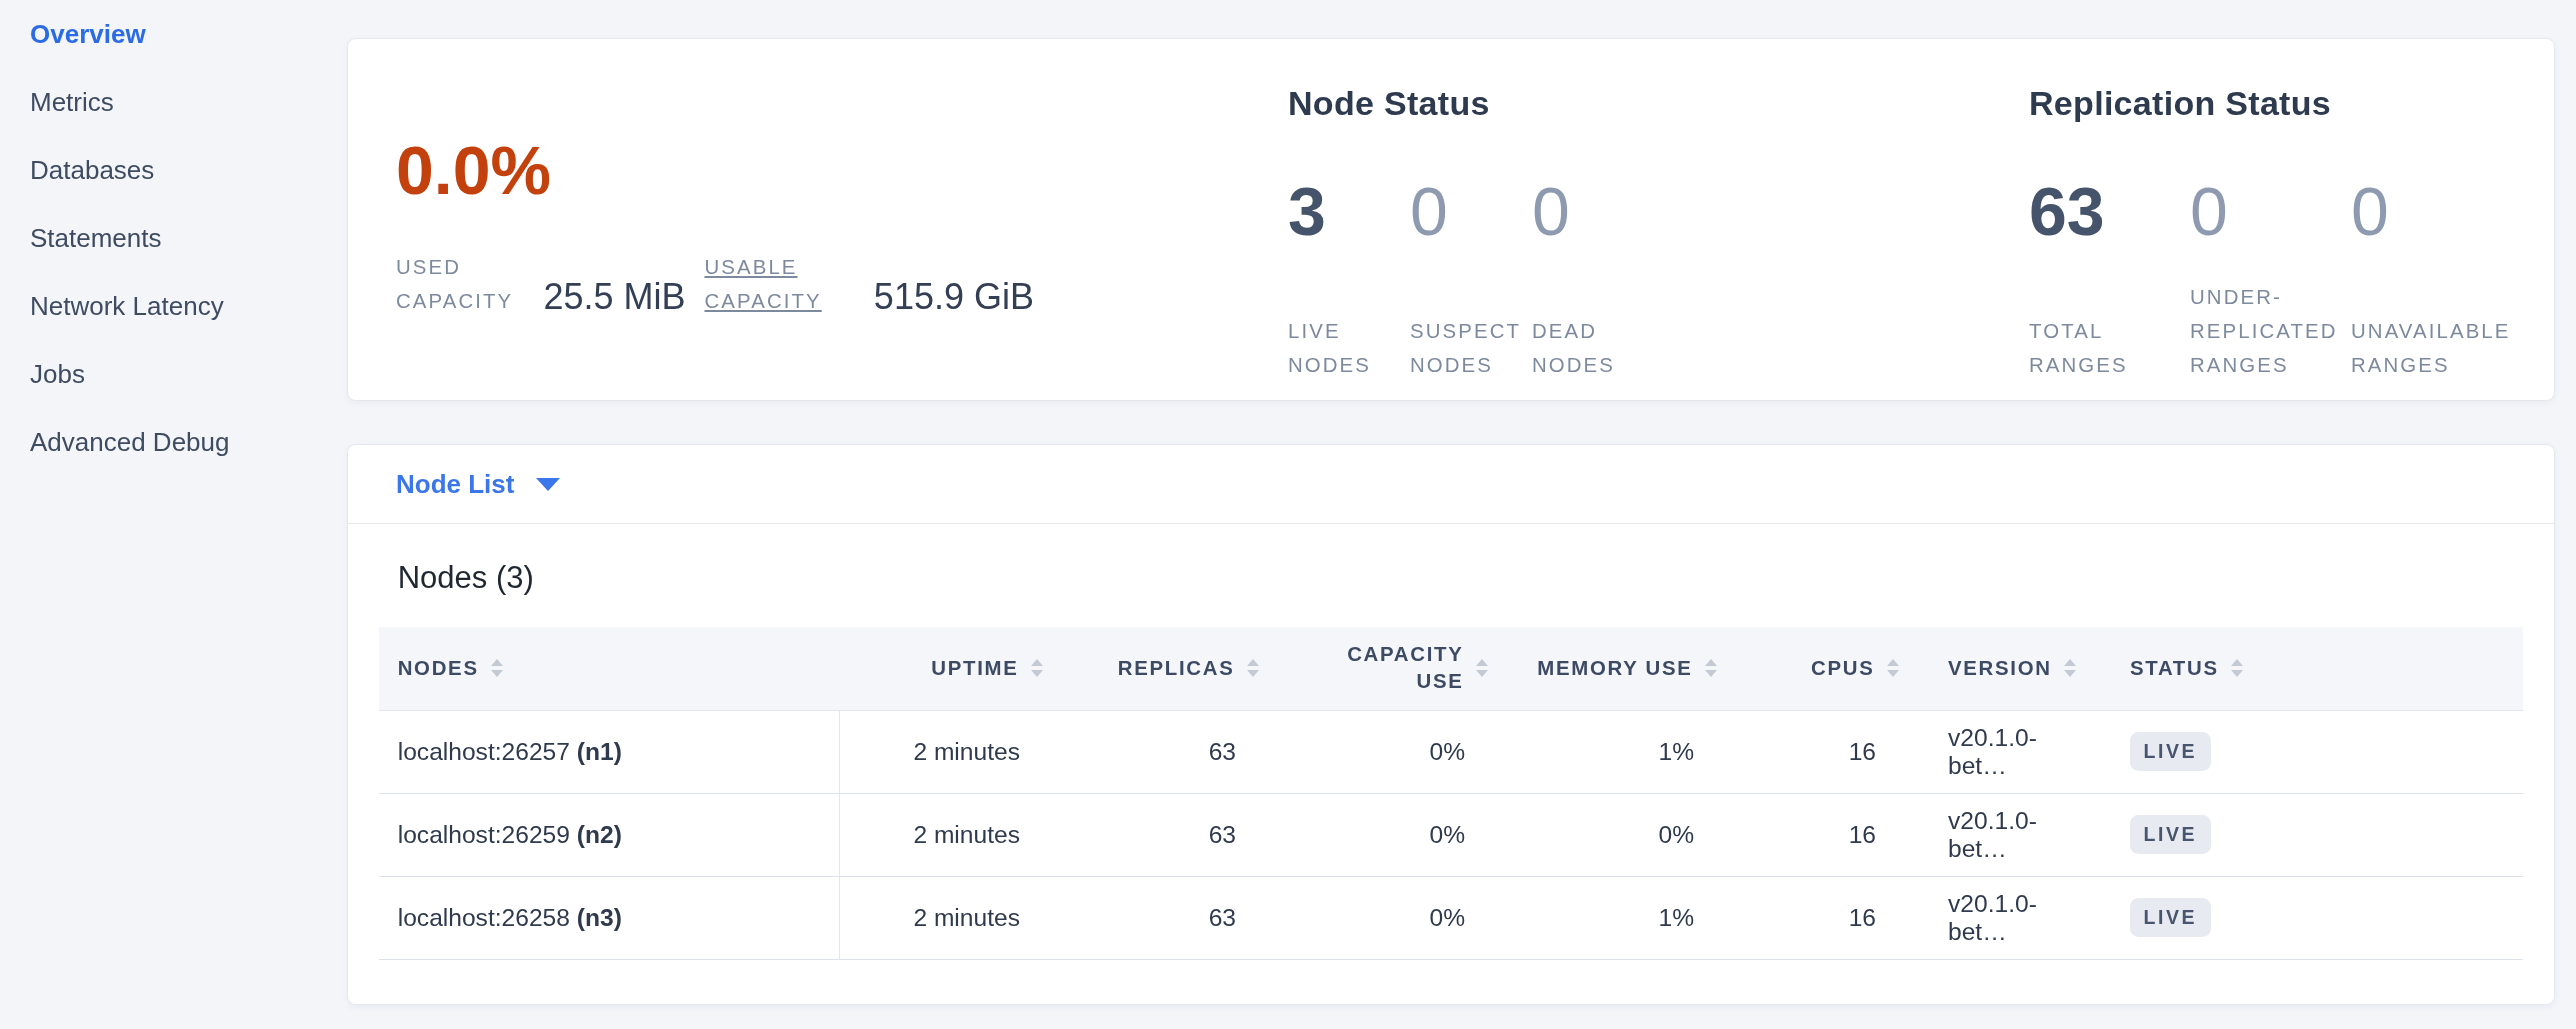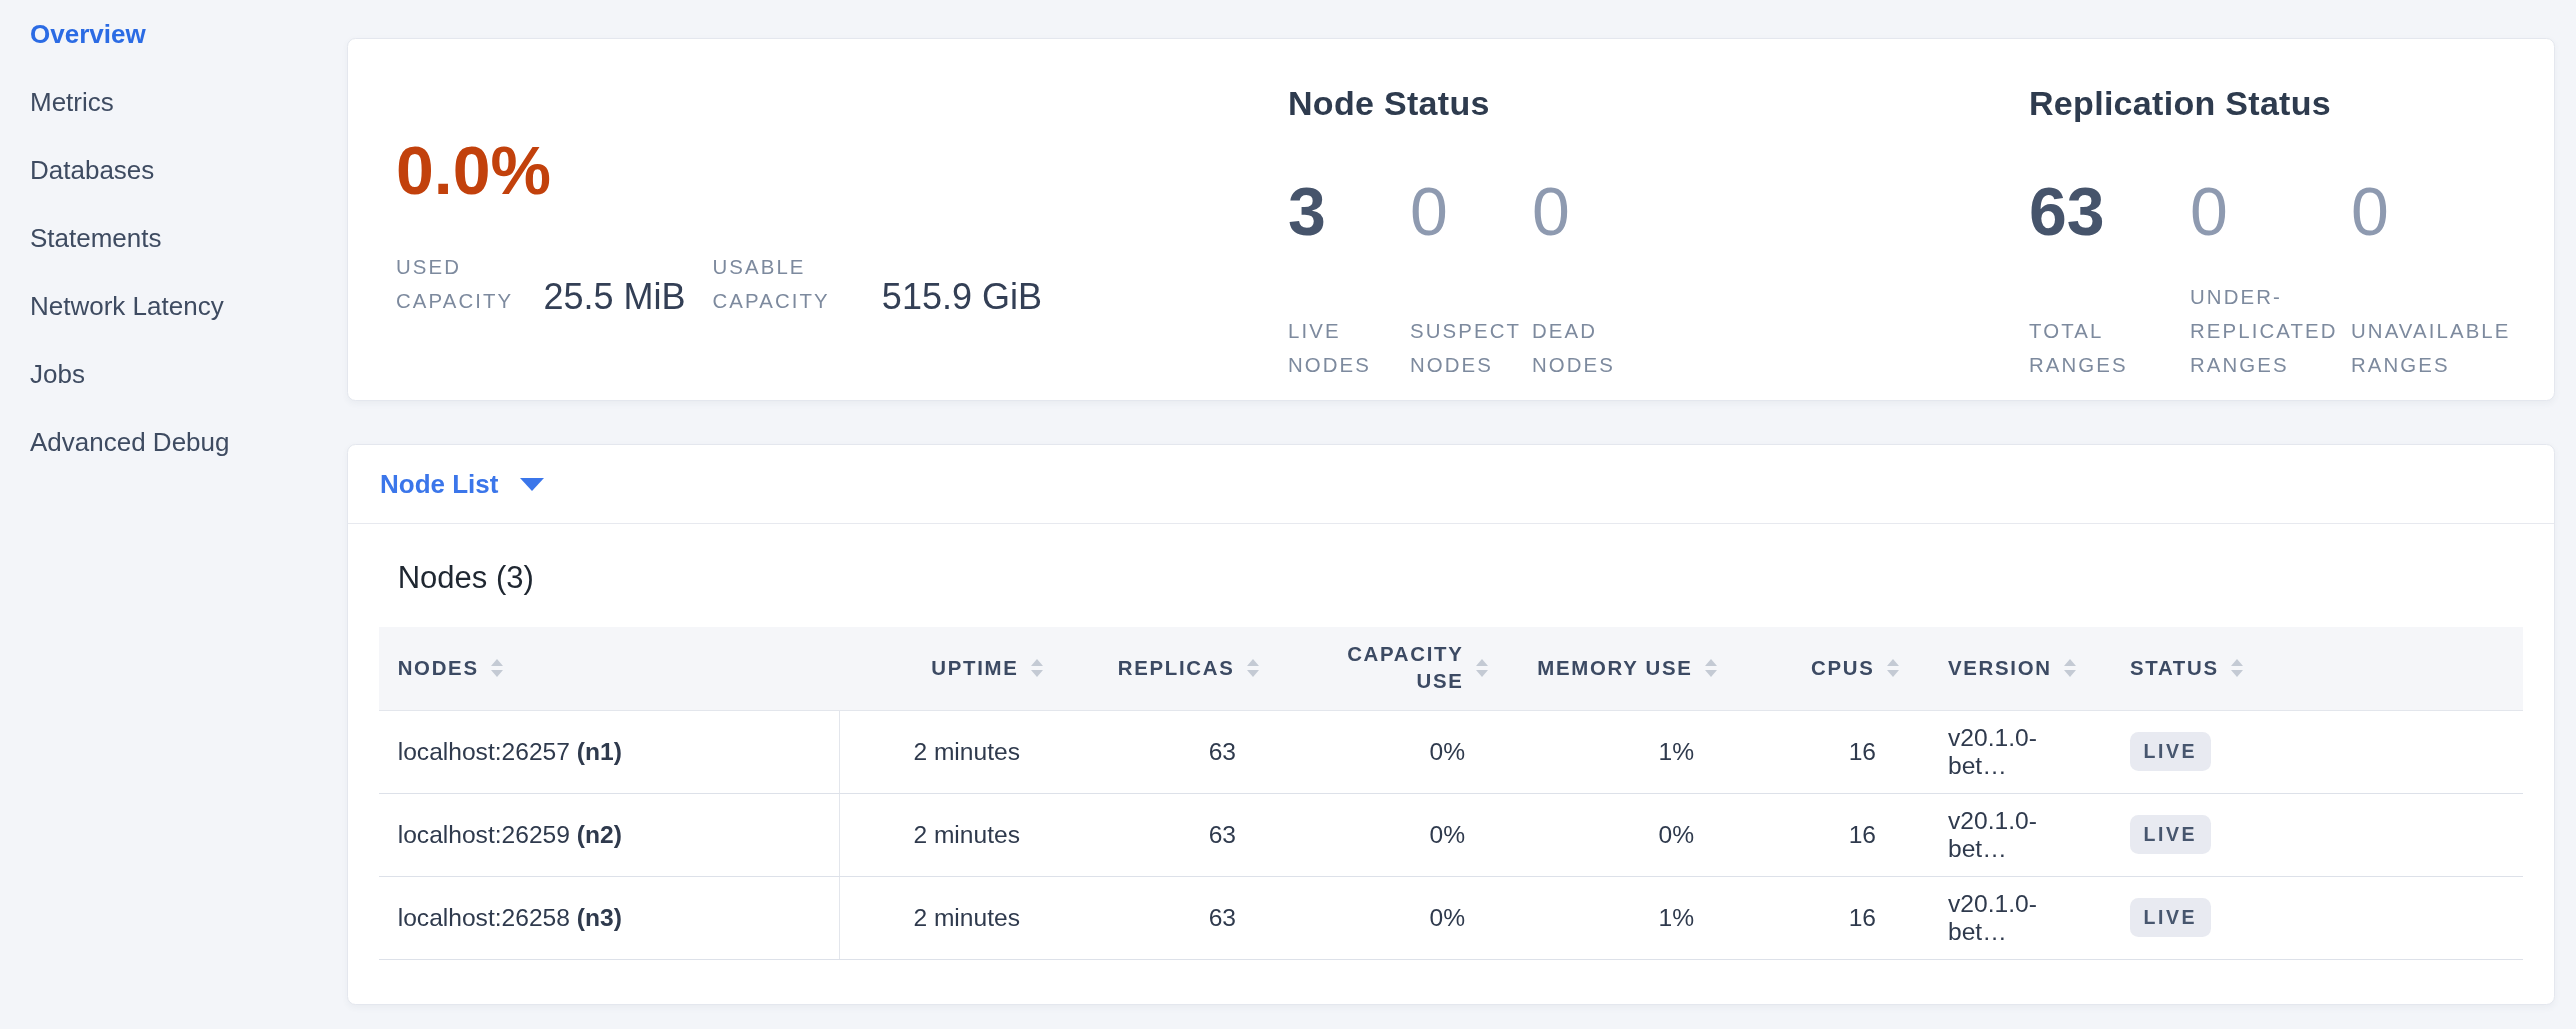--- a/index.html
+++ b/index.html
@@ -59,26 +59,26 @@
   .axis { position:relative; height:34px; margin-top:3.4px; font-size:23px; color:#667690; }
   .axis span { position:absolute; transform:translateX(-50%); white-space:nowrap; }
   .axis .a0 { left:3.4px; } .axis .a1 { left:182px; } .axis .a2 { left:364px; }
 
   .cap-row2 { display:flex; align-items:flex-end; margin-top:46px; }
   .cap-stat-label {
     font-size:20.4px; letter-spacing:2.1px; color:#7d8a9e;
     line-height:34px; white-space:pre-line;
   }
   .cap-stat-label.w1 { width:127px; }
-  .cap-stat-label.w2 { width:149px; margin-left:27px; }
+  .cap-stat-label.w2 { width:149px; margin-left:19px;text-decoration:underline; }
   .cap-stat-value { font-size:36px; font-weight:400; color:#333f55; line-height:1; margin-left:20.4px; padding-bottom:3.4px; white-space:nowrap; }
 
   
   .nodelist {
-    height:79px; display:flex; align-items:center; padding-left:32px;
+    height:79px; display:flex; align-items:center; padding-left:48px;
     border-bottom:0.8px solid #e7e9ef; cursor:pointer;
   }
   .nodelist-label { font-size:26px; font-weight:600; color:#3b76ea; }
   .caret {
     margin-left:22px; width:0; height:0;
     border-left:12px solid transparent; border-right:12px solid transparent;
     border-top:13.6px solid #3b76ea;
   }
 
   

